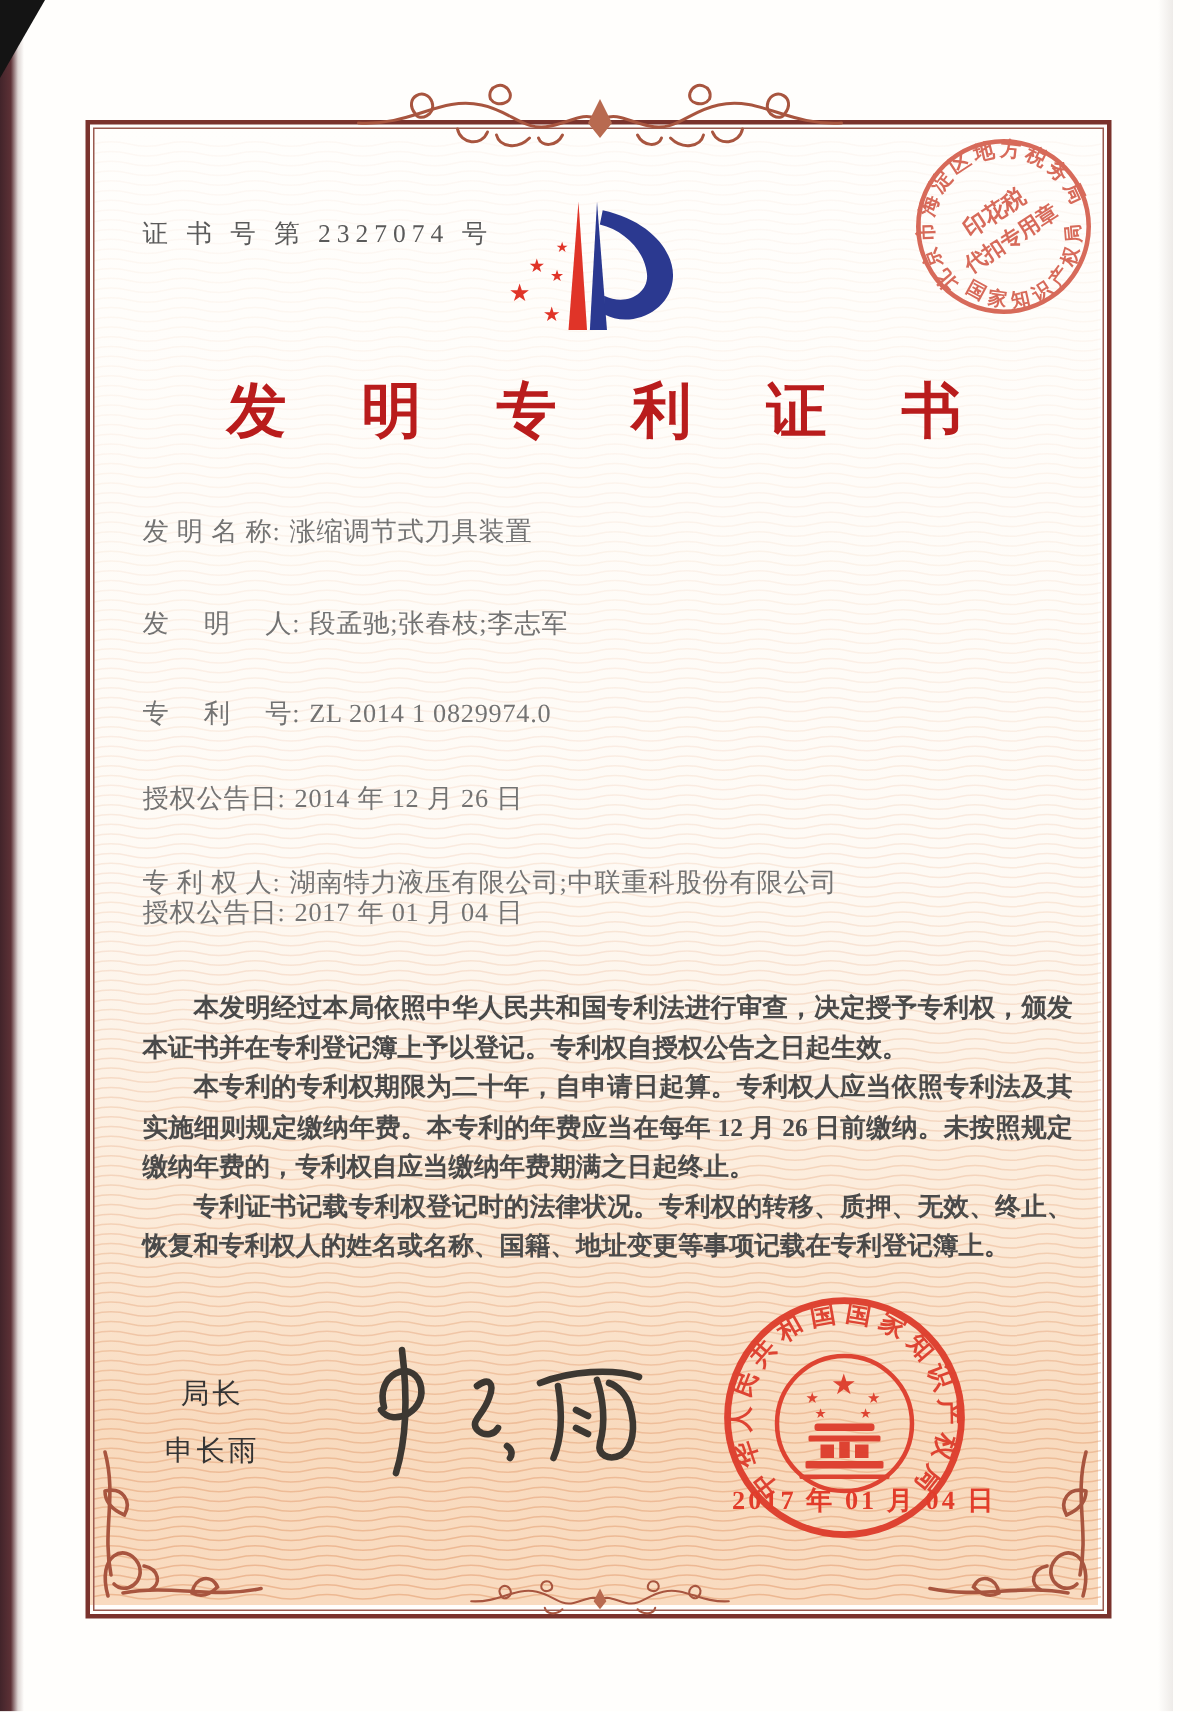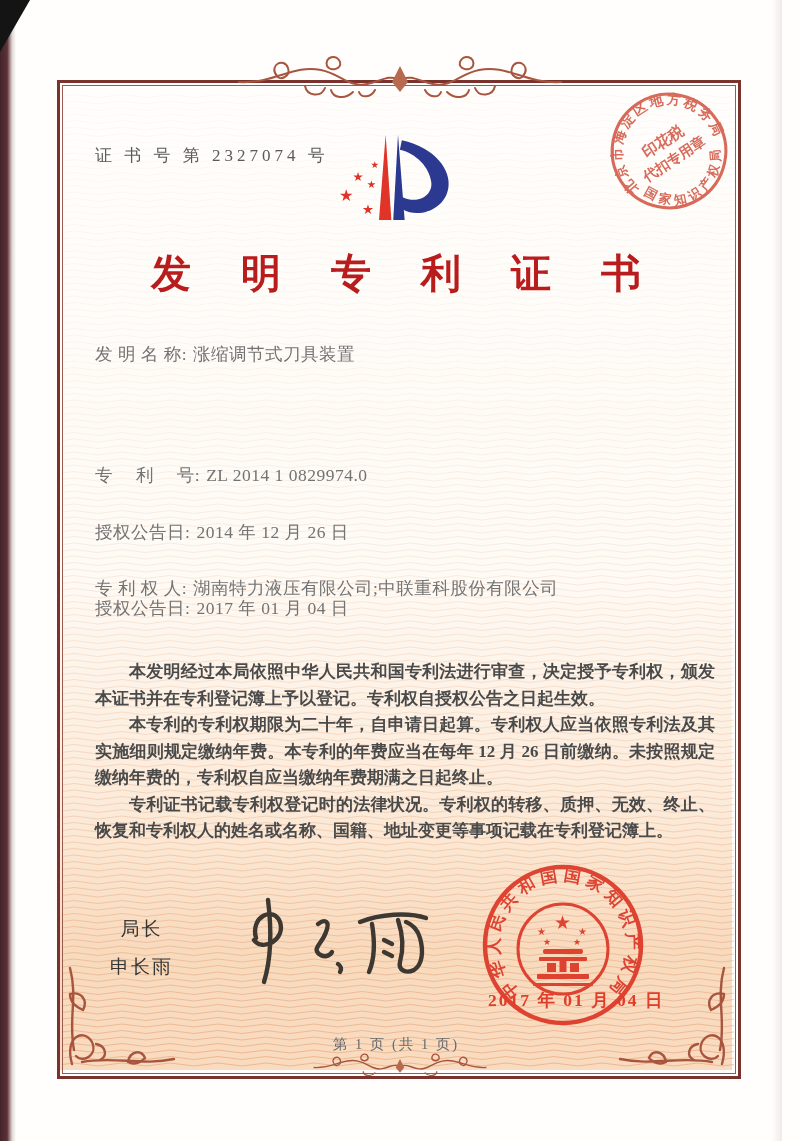--- a/index.html
+++ b/index.html
@@ -271,20 +271,23 @@
       <polygon points="60,96 67,6 73,96" fill="#e03428"></polygon>
       <polygon points="80,6 75,96 87,96" fill="#2b3990"></polygon>
       <path d="M84 12 C120 20 136 44 133 62 C130 84 103 95 85 85 L85 72 C101 80 117 70 115 56 C113 40 99 26 82 22 Z" fill="#2b3990"></path>
     </svg>
 
     <div class="title">发 明 专 利 证 书</div>
 
     <div class="field" style="top:342px">
       <span class="lab">发 明 名 称:</span><span>涨缩调节式刀具装置</span>
     </div>
+    <div class="field" style="top:403px">
+      <span class="lab">发　 明　 人:</span><span>段孟驰;张春枝;李志军</span>
+    </div>
     <div class="field" style="top:463px">
       <span class="lab">专　 利　 号:</span><span>ZL 2014 1 0829974.0</span>
     </div>
     <div class="field" style="top:520px">
       <span class="lab">授权公告日:</span><span>2014 年 12 月 26 日</span>
     </div>
     <div class="field" style="top:576px">
       <span class="lab">专 利 权 人:</span><span>湖南特力液压有限公司;中联重科股份有限公司</span>
     </div>
     <div class="field" style="top:596px">
@@ -353,15 +356,14 @@
       <text font-size="13.5" letter-spacing="2.5" fill="#d35a48" font-weight="bold" text-anchor="middle">
         <textPath href="#stampTop" startOffset="50%">北京市海淀区地方税务局</textPath>
       </text>
       <text font-size="12.5" letter-spacing="4" fill="#d35a48" font-weight="bold" text-anchor="middle">
         <textPath href="#stampBottom" startOffset="50%">国家知识产权局</textPath>
       </text>
       <text x="70" y="64" font-size="15" fill="#d35a48" font-weight="bold" text-anchor="middle">印花税</text>
       <text x="70" y="84" font-size="14" fill="#d35a48" font-weight="bold" text-anchor="middle">代扣专用章</text>
     </svg>
 
-    <div class="footer">第 1 页 (共 1 页)</div>
   </div>
 </div>
 
 </body></html>

